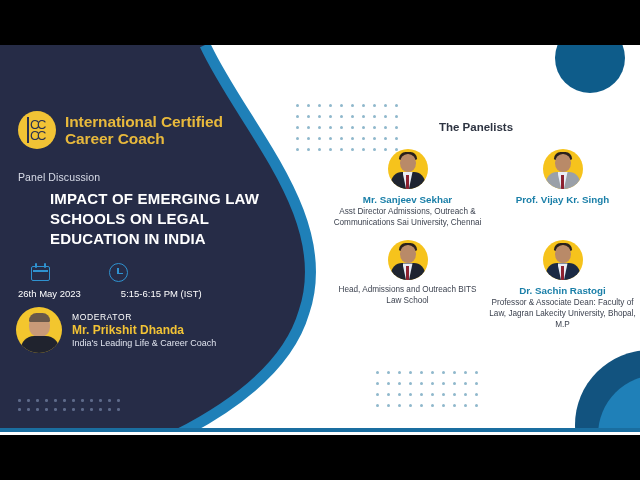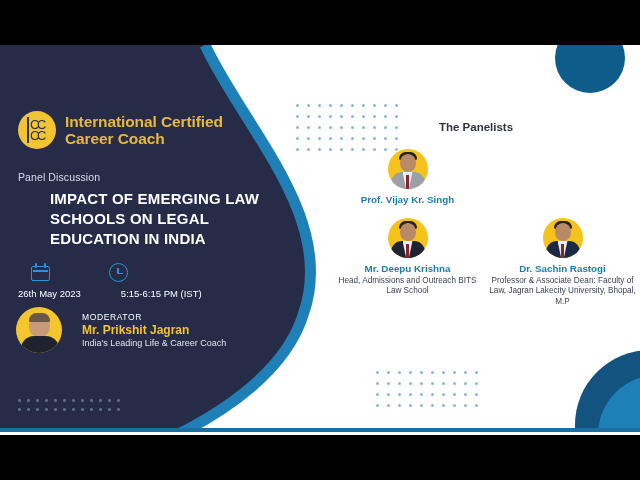--- a/index.html
+++ b/index.html
@@ -102,21 +102,21 @@
   .cal-icon .body { position:absolute; left:0; top:3px; width:19px; height:15px; border:1.6px solid #2f92d0; border-radius:2px; }
   .cal-icon .bar { position:absolute; left:1.6px; top:7px; width:15.8px; height:1.6px; background:#2f92d0; }
   .cal-icon .p1, .cal-icon .p2 { position:absolute; top:0; width:1.6px; height:5px; background:#2f92d0; border-radius:1px; }
   .cal-icon .p1 { left:4px; }
   .cal-icon .p2 { left:13px; }
 
   .clock-icon { width:19px; height:19px; border:1.6px solid #2f92d0; border-radius:50%; position:relative; }
   .clock-icon .h { position:absolute; left:7.4px; top:4px; width:1.5px; height:5.5px; background:#2f92d0; }
   .clock-icon .m { position:absolute; left:8px; top:8.5px; width:5px; height:1.5px; background:#2f92d0; }
 
-  .moderator { position:absolute; left:16px; top:262px; display:flex; align-items:center; gap:20px; }
+  .moderator { position:absolute; left:16px; top:262px; display:flex; align-items:center; gap:10px; }
   .mod-photo {
     width:46px; height:46px; border-radius:50%; flex:none;
     background:#f3c62e; position:relative; overflow:hidden;
   }
   .mod-photo .head { position:absolute; left:13px; top:7px; width:21px; height:23px; border-radius:48% 48% 44% 44%; background:#c99a78; }
   .mod-photo .hair { position:absolute; left:13px; top:6px; width:21px; height:9px; border-radius:10px 10px 2px 2px; background:#6a584a; }
   .mod-photo .body { position:absolute; left:5px; top:29px; width:38px; height:20px; border-radius:13px 13px 0 0; background:#20232e; }
   .mod-text .role { color:#ffffff; font-size:8.5px; letter-spacing:0.6px; }
   .mod-text .name { color:#f2c335; font-size:12px; font-weight:700; margin-top:1px; }
   .mod-text .tag { color:#dfe3ee; font-size:9px; margin-top:1px; }
@@ -308,21 +308,21 @@
       </div>
 
       <div class="moderator">
         <div class="mod-photo">
           <span class="head"></span>
             <span class="hair"></span>
             <span class="body"></span>
         </div>
         <div class="mod-text">
           <div class="role">MODERATOR</div>
-          <div class="name">Mr. Prikshit Jagran</div>
+          <div class="name">Mr. Prikshit Dhanda</div>
           <div class="tag">India's Leading Life &amp; Career Coach</div>
         </div>
       </div>
 
       <div id="dots-left">
           <span></span>
           <span></span>
           <span></span>
           <span></span>
           <span></span>
@@ -345,41 +345,51 @@
           <span></span>
           <span></span>
           <span></span>
         </div>
     </div>
 
     <div class="panel-title">The Panelists</div>
 
     <div class="panelists">
       <div class="prow">
+        <div class="pcard">
+          <div class="pphoto">
+            <span class="hair"></span>
+              <span class="head"></span>
+              <span class="suit"></span>
+              <span class="shirt"></span>
+              <span class="tie"></span>
+          </div>
+          <div class="pname">Mr. Sanjeev Sekhar</div>
+          <div class="prole">Asst Director Admissions, Outreach &amp; Communications Sai University, Chennai</div>
+        </div>
         <div class="pcard">
           <div class="pphoto light">
             <span class="hair"></span>
               <span class="head"></span>
               <span class="suit"></span>
               <span class="shirt"></span>
               <span class="tie"></span>
           </div>
           <div class="pname">Prof. Vijay Kr. Singh</div>
         </div>
       </div>
       <div class="prow prow2">
         <div class="pcard">
           <div class="pphoto">
             <span class="hair"></span>
               <span class="head"></span>
               <span class="suit"></span>
               <span class="shirt"></span>
               <span class="tie"></span>
           </div>
-          <div class="pname">Mr. Deepu Krishna</div>
           <div class="prole">Head, Admissions and Outreach BITS Law School</div>
         </div>
         <div class="pcard">
           <div class="pphoto navy">
             <span class="hair"></span>
               <span class="head"></span>
               <span class="suit"></span>
               <span class="shirt"></span>
               <span class="tie"></span>
           </div>

